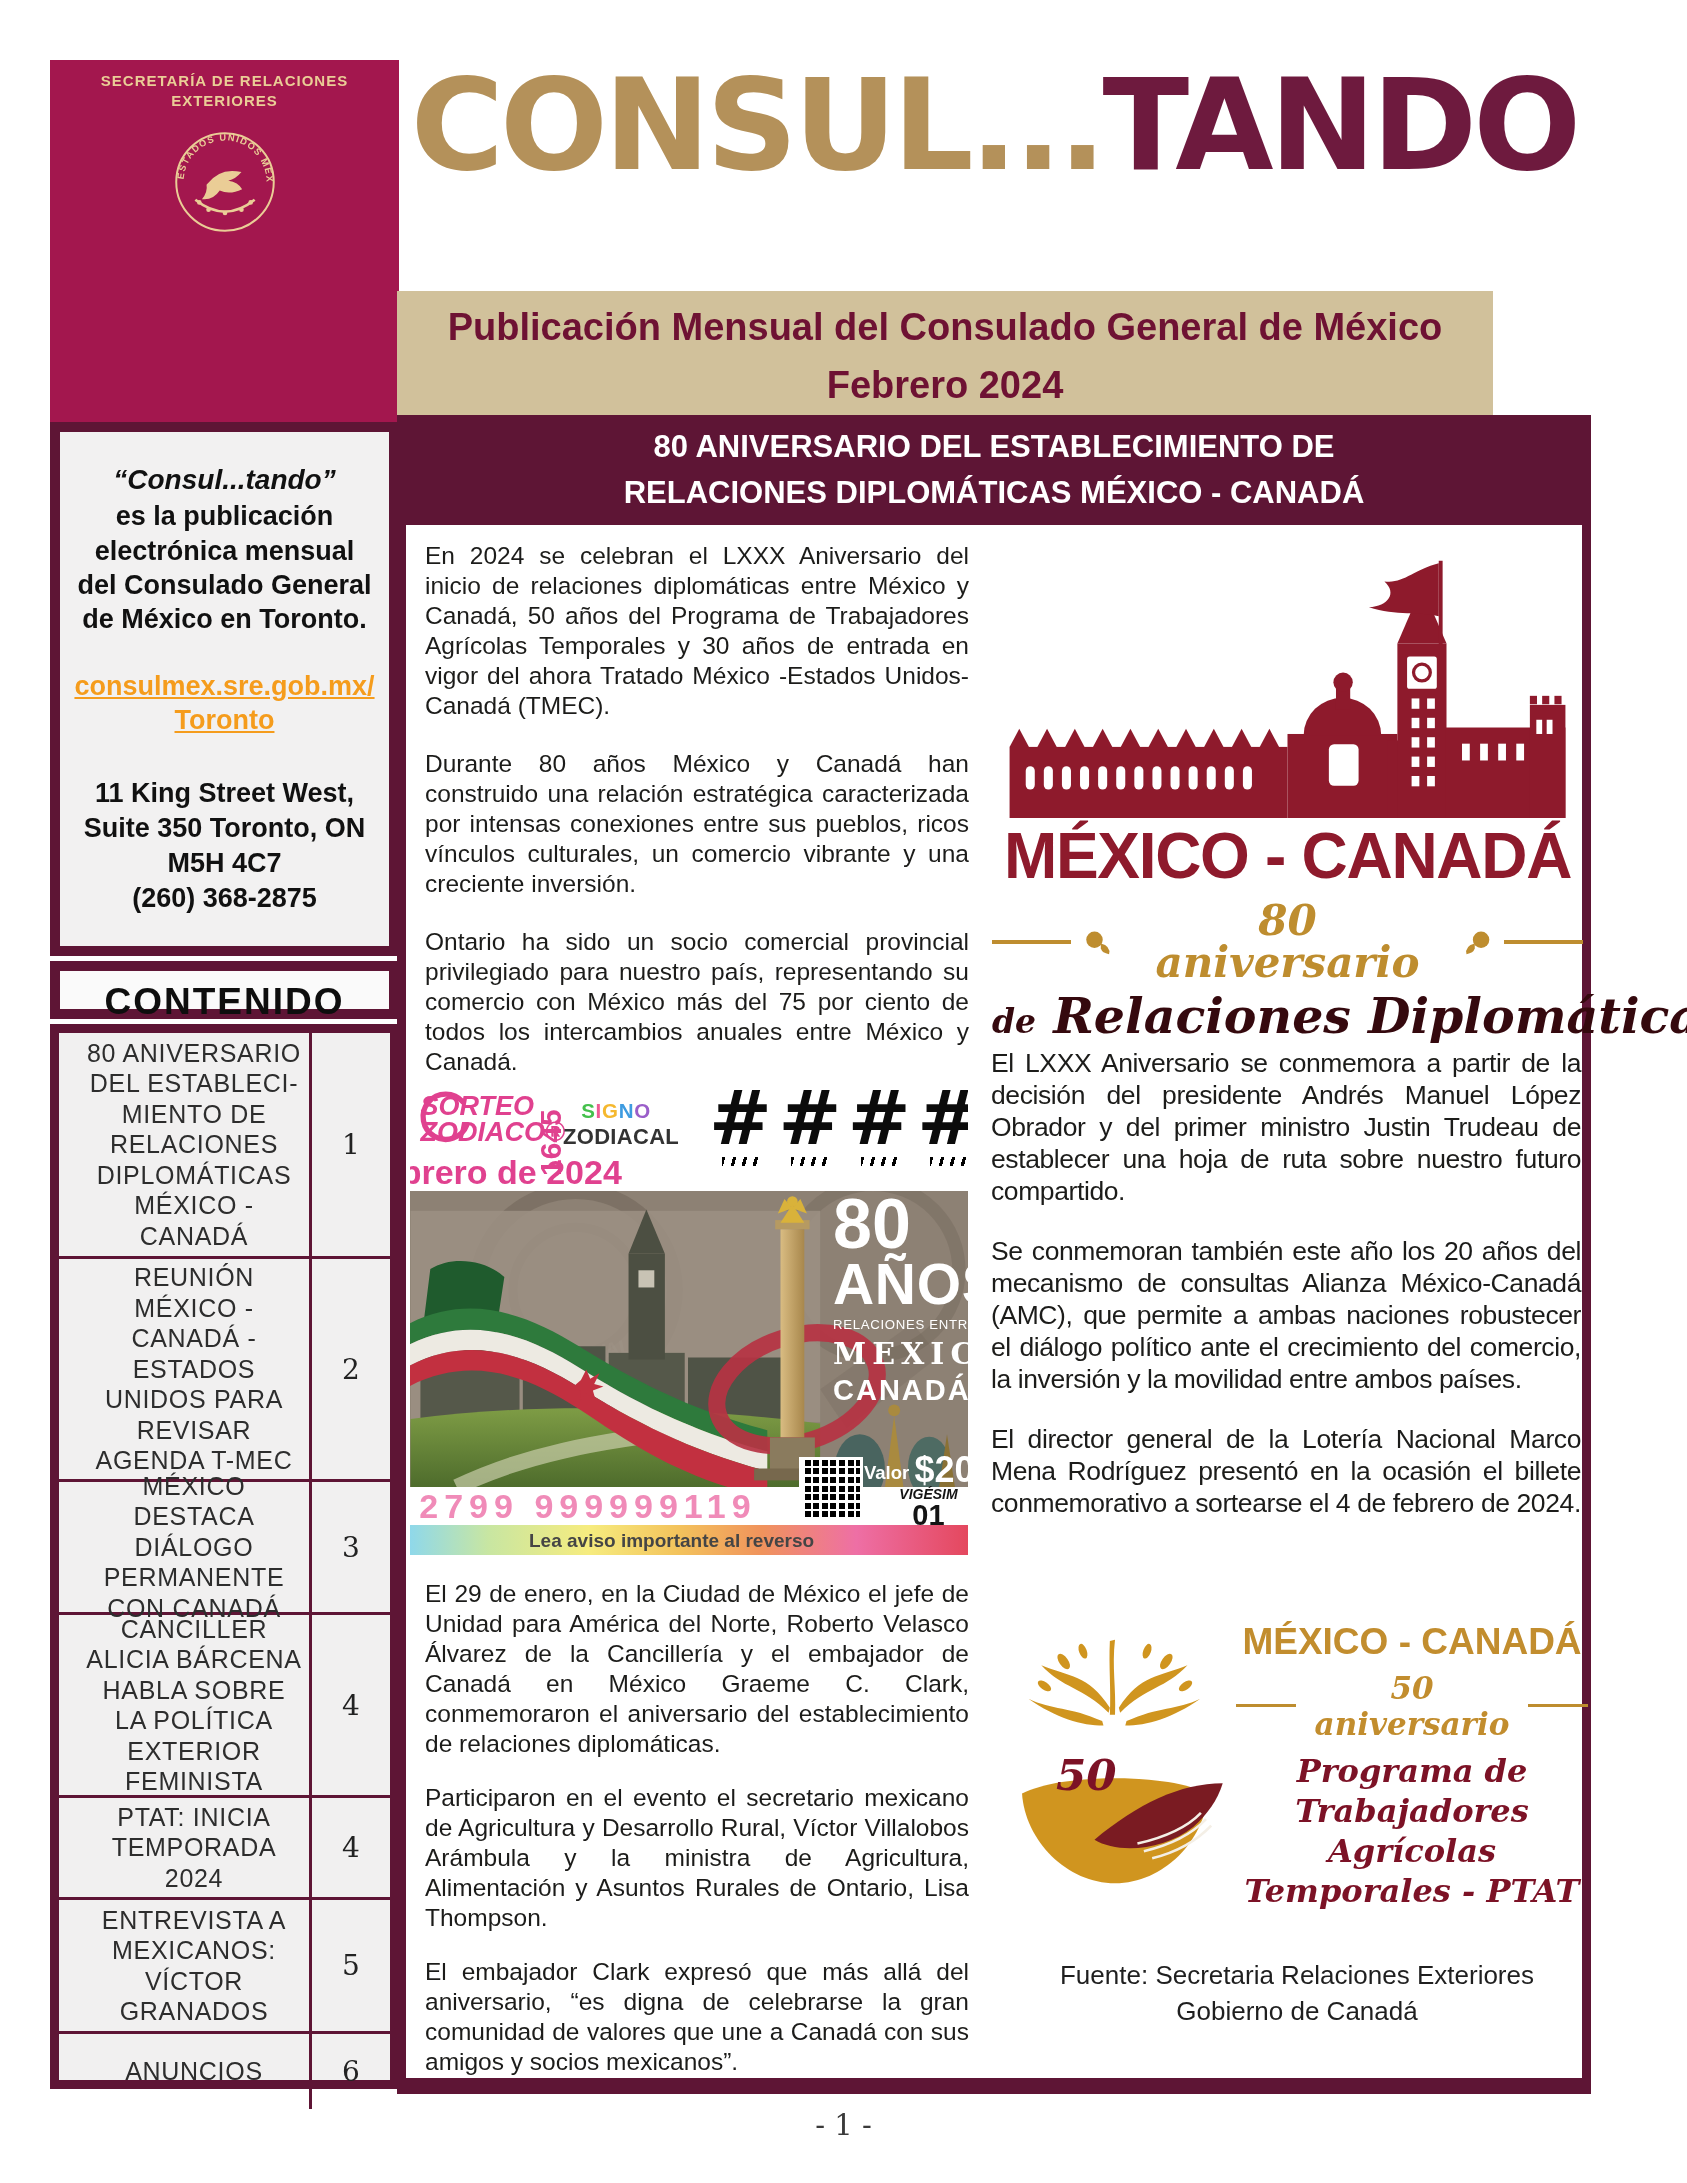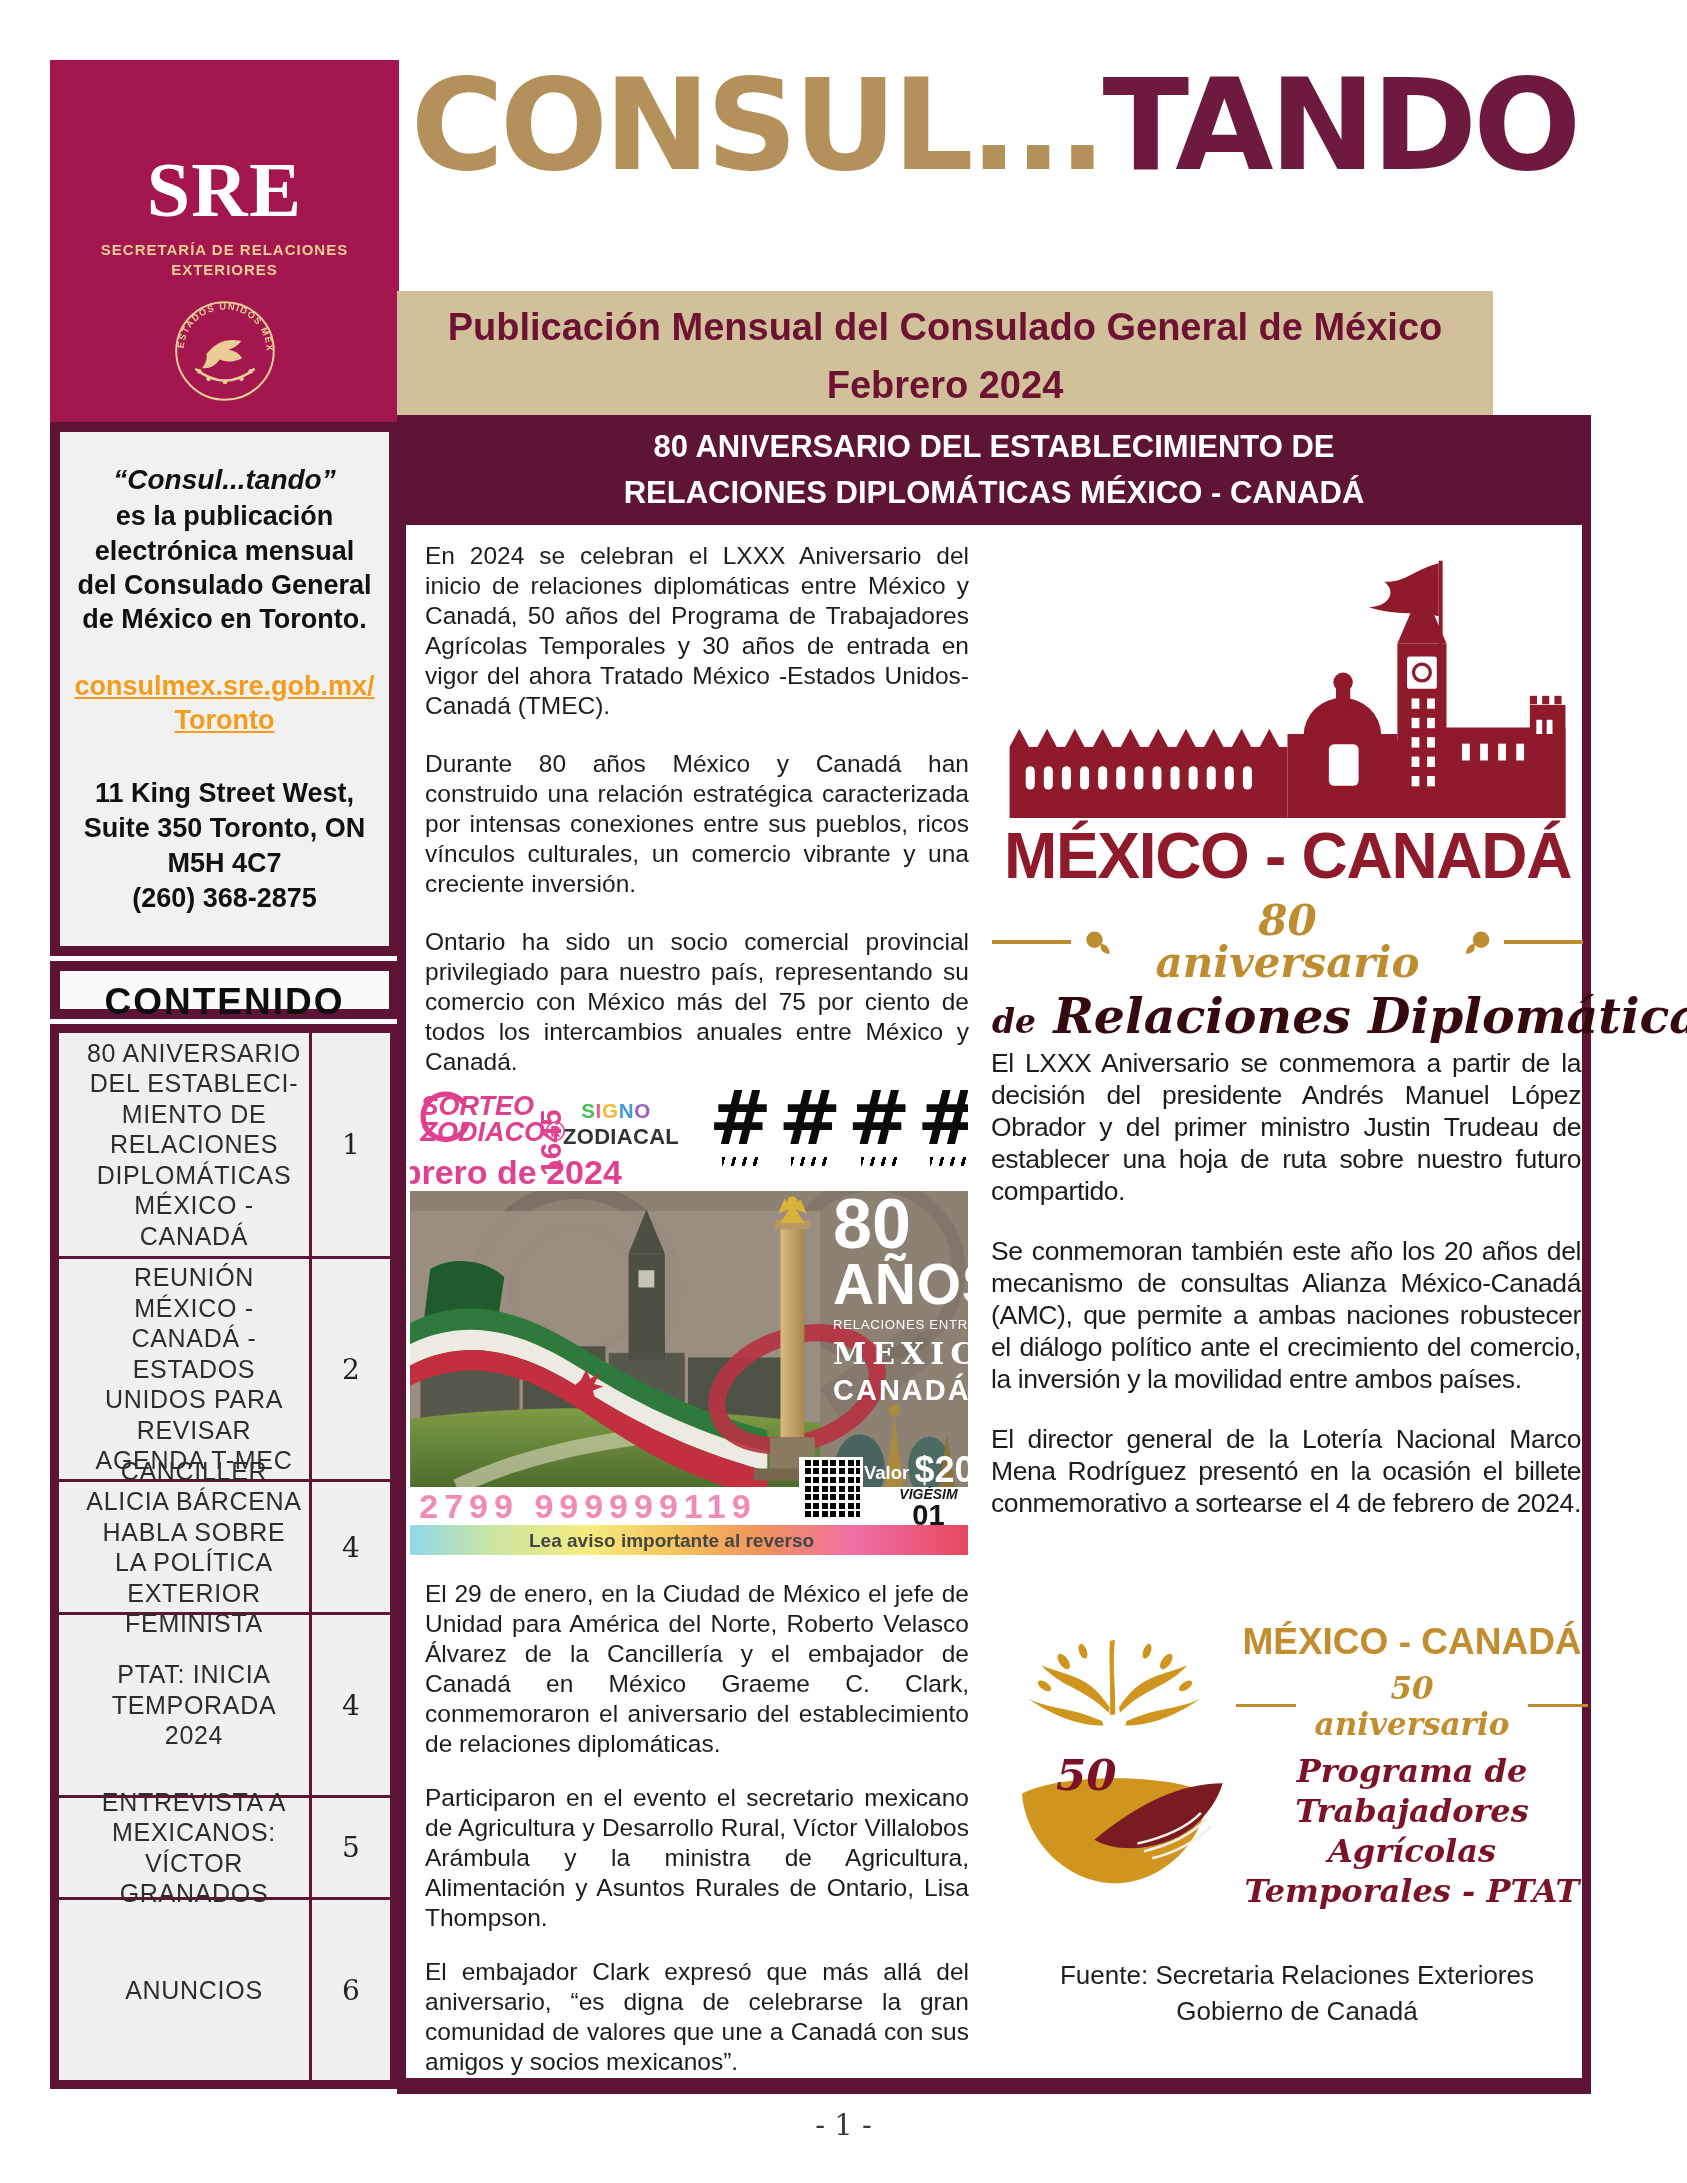--- a/index.html
+++ b/index.html
@@ -140,21 +140,20 @@
   .tk-rainbow{position:absolute;left:0;top:439px;width:558px;height:30px;
       background:linear-gradient(90deg,#8FD8EA 0%,#C8E6A2 14%,#F6EC7F 32%,#F3C35C 48%,#F0935C 63%,#EE6FA5 80%,#E4485E 100%);}
   .tk-notice{margin:5.3px 0 0 119px;font-size:19px;font-weight:bold;color:#454545;}
 </style>
 </head>
 <body>
 
 <div class="page">
 
   <div class="sre-block">
-    <div class="sre-acronym">SRE</div>
     <div class="sre-name">
       <span>SECRETARÍA DE RELACIONES</span><br>
       <span>EXTERIORES</span>
     </div>
     <svg class="sre-seal" width="112" height="112" viewBox="0 0 170 170">
       <circle cx="85" cy="85" r="74" fill="none" stroke="#EACD96" stroke-width="3"></circle>
       <defs>
           <path id="sealArc" d="M22,85 A63,63 0 0 1 148,85" fill="none"></path>
         </defs>
       <text font-size="14" font-weight="bold" letter-spacing="2" fill="#EACD96" font-family="Liberation Sans,sans-serif">
@@ -187,20 +186,24 @@
   </div>
 
   <div class="toc">
     <div class="toc-row">
       <div class="toc-label">80 ANIVERSARIO DEL ESTABLECI- MIENTO DE RELACIONES DIPLOMÁTICAS MÉXICO - CANADÁ</div>
       <div class="toc-num">1</div>
     </div>
     <div class="toc-row">
       <div class="toc-label">REUNIÓN MÉXICO - CANADÁ - ESTADOS UNIDOS PARA REVISAR AGENDA T-MEC</div>
       <div class="toc-num">2</div>
+    </div>
+    <div class="toc-row">
+      <div class="toc-label">MÉXICO DESTACA DIÁLOGO PERMANENTE CON CANADÁ</div>
+      <div class="toc-num">3</div>
     </div>
     <div class="toc-row">
       <div class="toc-label">CANCILLER ALICIA BÁRCENA HABLA SOBRE LA POLÍTICA EXTERIOR FEMINISTA</div>
       <div class="toc-num">4</div>
     </div>
     <div class="toc-row">
       <div class="toc-label">PTAT: INICIA TEMPORADA 2024</div>
       <div class="toc-num">4</div>
     </div>
     <div class="toc-row">

